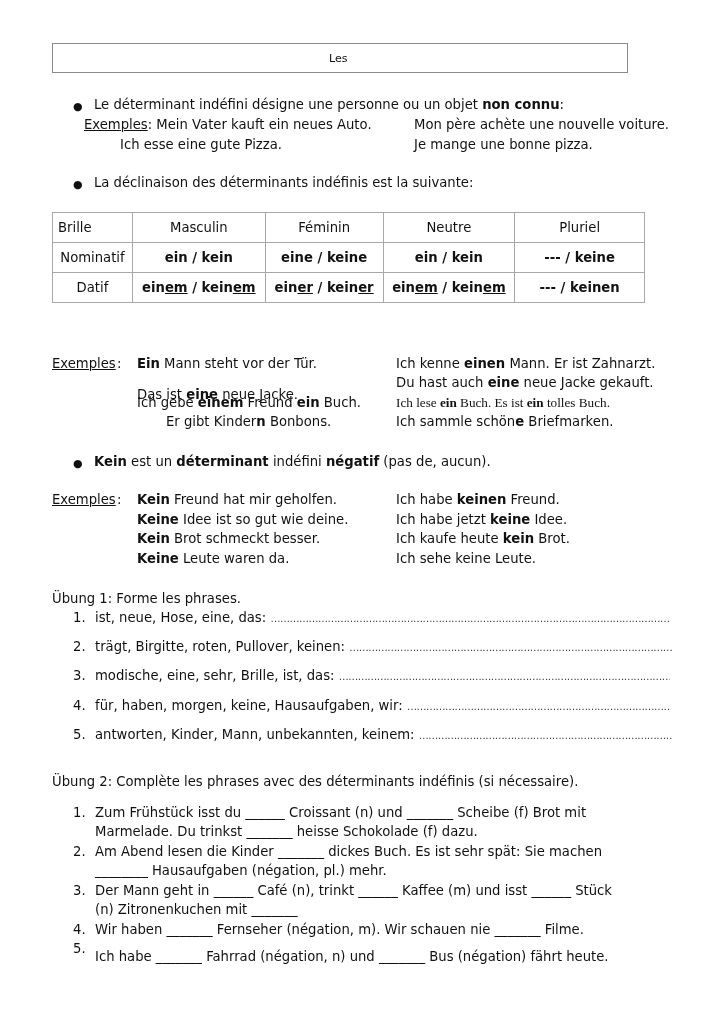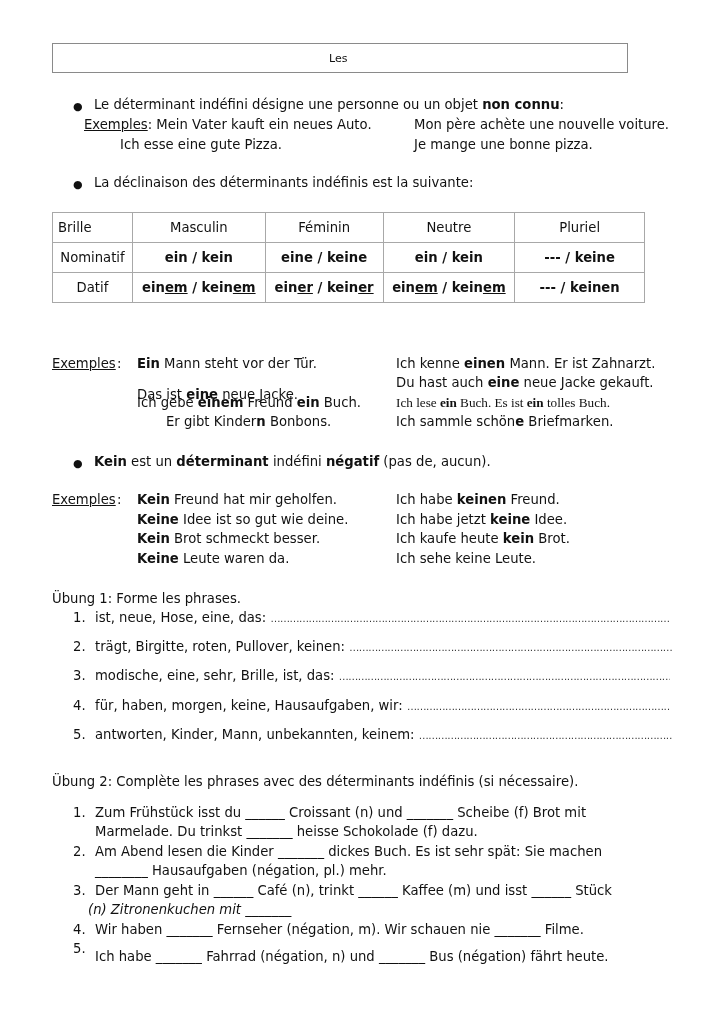--- a/index.html
+++ b/index.html
@@ -132,19 +132,19 @@
 <div class="abs" style="left:73px; top:805px;">1.</div>
 <div class="abs" style="left:95px; top:805px;">Zum Frühstück isst du ______ Croissant (n) und _______ Scheibe (f) Brot mit</div>
 <div class="abs" style="left:95px; top:824px;">Marmelade. Du trinkst _______ heisse Schokolade (f) dazu.</div>
 
 <div class="abs" style="left:73px; top:844px;">2.</div>
 <div class="abs" style="left:95px; top:844px;">Am Abend lesen die Kinder _______ dickes Buch. Es ist sehr spät: Sie machen</div>
 <div class="abs" style="left:95px; top:863px;">________ Hausaufgaben (négation, pl.) mehr.</div>
 
 <div class="abs" style="left:73px; top:883px;">3.</div>
 <div class="abs" style="left:95px; top:883px;">Der Mann geht in ______ Café (n), trinkt ______ Kaffee (m) und isst ______ Stück</div>
-<div class="abs" style="left:88px; top:902px;font-style:italic;">(n) Zitronenkuchen mit _______</div>
+<div class="abs" style="left:95px; top:902px;">(n) Zitronenkuchen mit _______</div>
 
 <div class="abs" style="left:73px; top:922px;">4.</div>
 <div class="abs" style="left:95px; top:922px;">Wir haben _______ Fernseher (négation, m). Wir schauen nie _______ Filme.</div>
 
 <div class="abs" style="left:73px; top:941px;">5.</div>
 <div class="abs" style="left:95px; top:949px;">Ich habe _______ Fahrrad (négation, n) und _______ Bus (négation) fährt heute.</div>
 
 </body></html>

